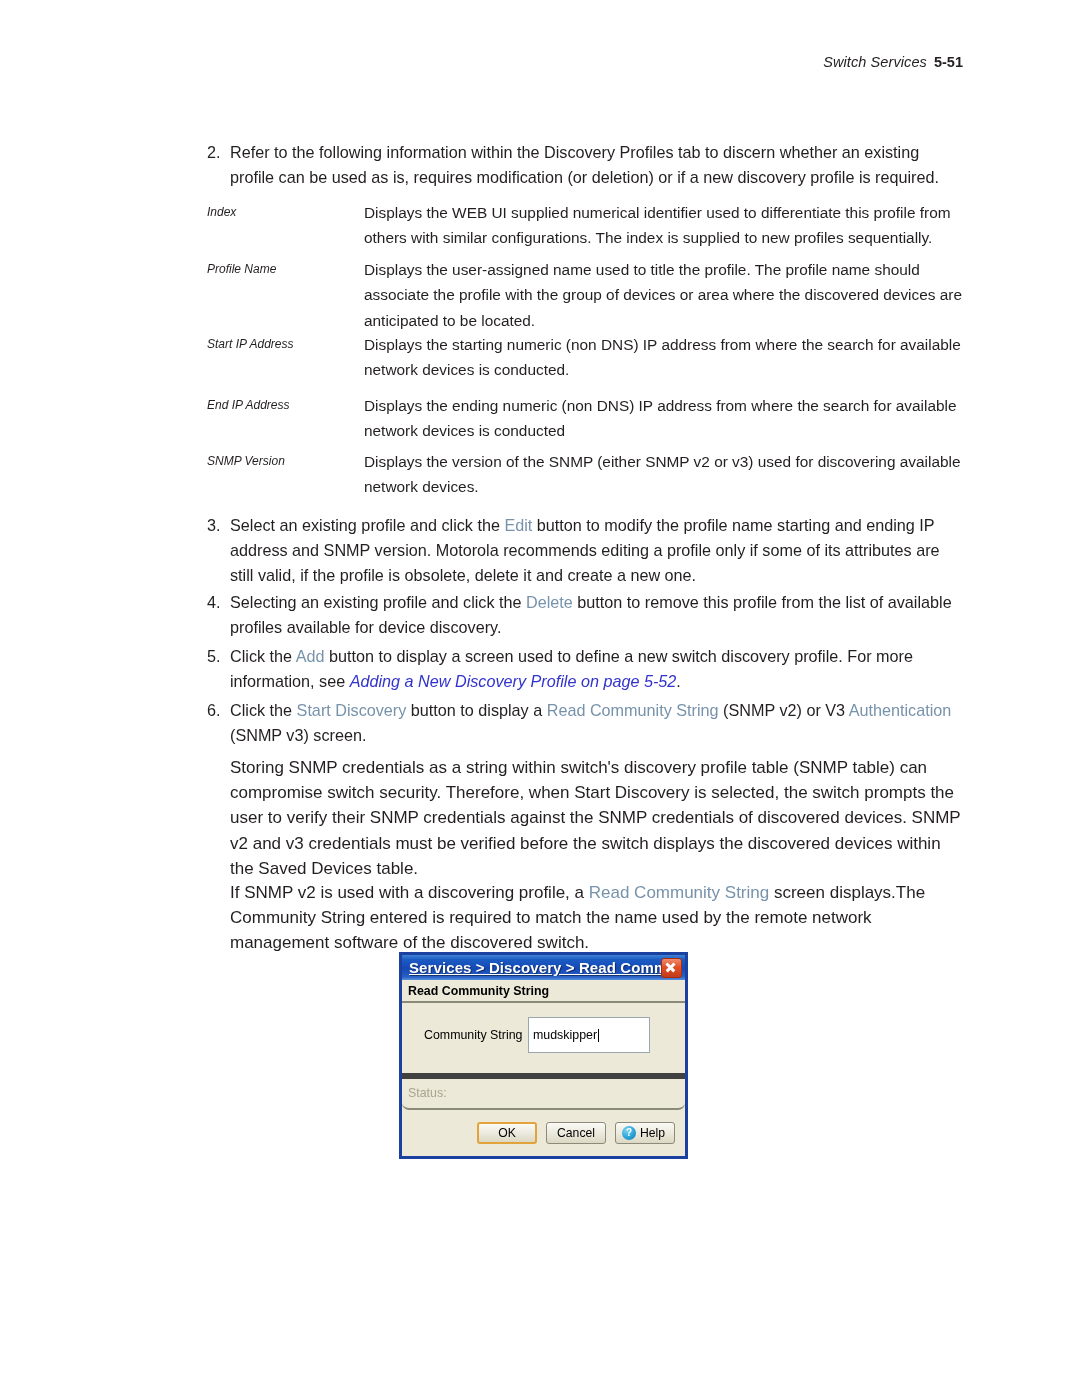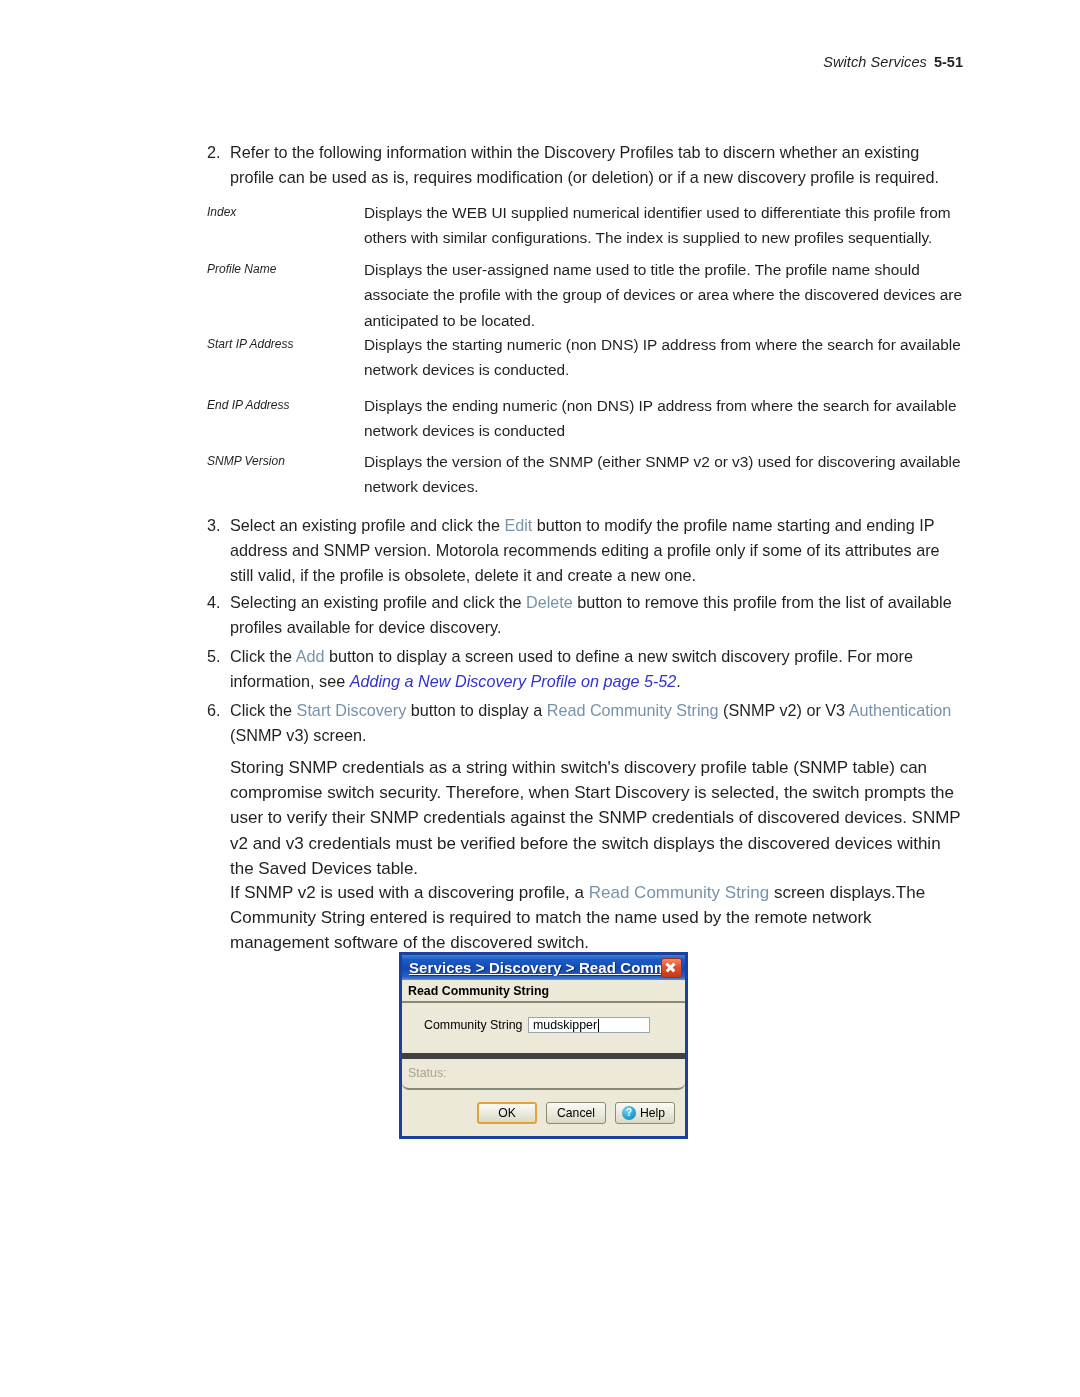--- a/index.html
+++ b/index.html
@@ -183,21 +183,21 @@
   }
   .dlg-field-label {
     font-size: 12.4px;
     color: #000000;
     width: 118px;
     padding-left: 14px;
     box-sizing: border-box;
   }
   .dlg-input {
     width: 122px;
-    height: 16px;
+    height: 36px;
     background: #ffffff;
     border: 1px solid #9aa7b0;
     box-sizing: border-box;
     display: flex;
     align-items: center;
     padding-left: 4px;
     font-size: 12.4px;
     color: #000000;
     position: relative;
   }

